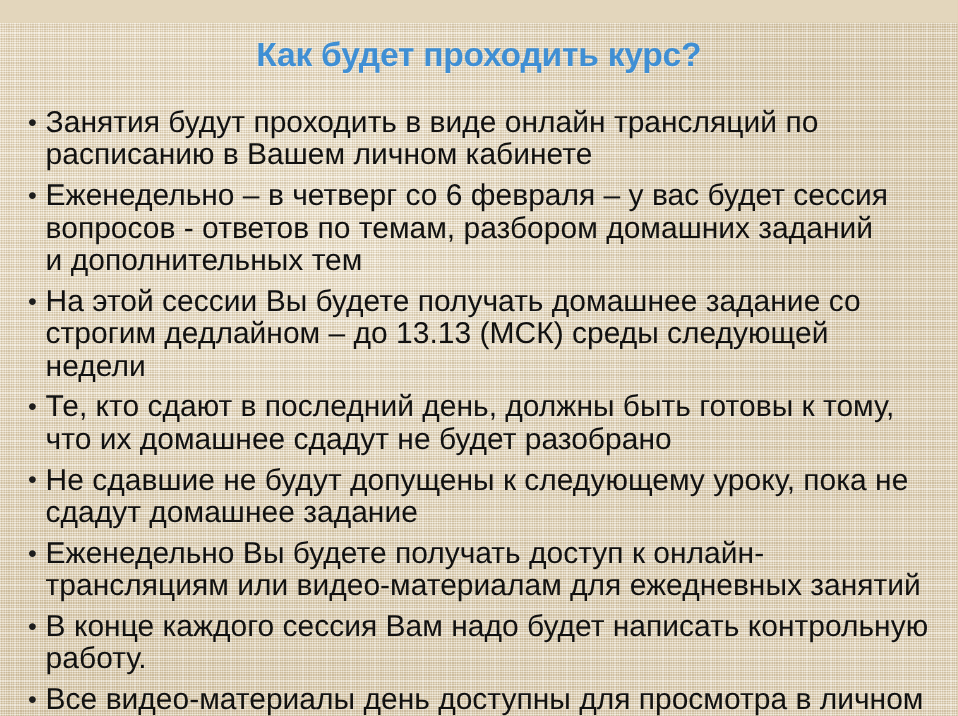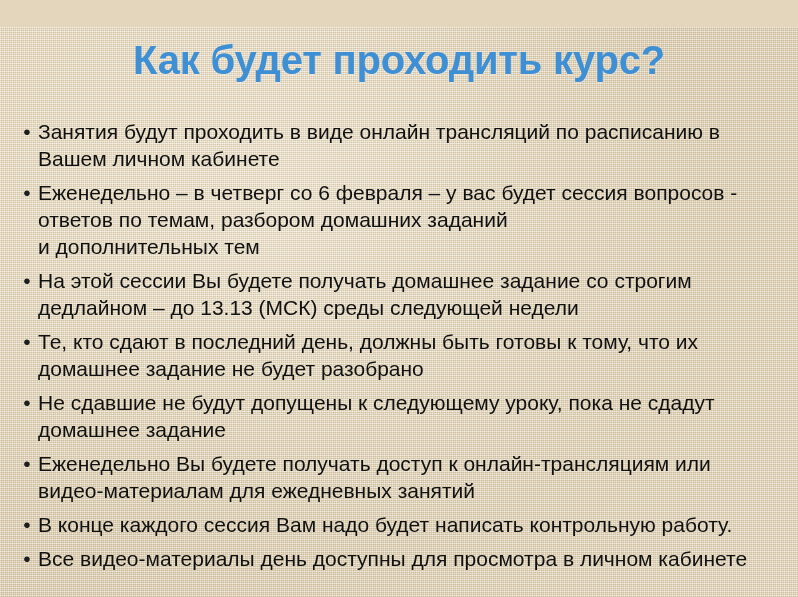--- a/index.html
+++ b/index.html
@@ -40,21 +40,21 @@
         rgba(120,95,60,0.09) 3px,
         rgba(120,95,60,0.09) 4px),
       radial-gradient(ellipse at 35% 30%, rgba(255,248,232,0.55) 0%, rgba(255,248,232,0) 60%),
       linear-gradient(135deg, #e6d8bd 0%, #ddcfb2 45%, #e4d7bd 100%);
     padding: 0;
   }
   .slide-title {
     text-align: center;
     color: #3f8fd4;
     font-weight: bold;
-    font-size: 40px;
+    font-size: 28px;
     line-height: 1.05;
     letter-spacing: -0.2px;
     padding-top: 12px;
     padding-bottom: 4px;
     text-shadow: 0 1px 0 rgba(255,255,255,0.35);
   }
   .bullet-list {
     list-style: none;
     margin: 0;
     padding: 6px 18px 0 16px;
@@ -69,21 +69,21 @@
     width: 22px;
     color: #1d1d1d;
     font-size: 21px;
     line-height: 27px;
     text-align: center;
     user-select: none;
   }
   .bullet-text {
     flex: 1 1 auto;
     color: #111111;
-    font-size: 21px;
+    font-size: 25px;
     line-height: 27px;
     white-space: pre-line;
   }
 </style>
 </head>
 <body>
 
 <div class="slide">
 
   <h1 class="slide-title">Как будет проходить курс?</h1>
@@ -101,21 +101,21 @@
 и дополнительных тем</span>
     </li>
 
     <li class="bullet-item">
       <span class="bullet-marker">•</span>
       <span class="bullet-text">На этой сессии Вы будете получать домашнее задание со строгим дедлайном – до 13.13 (МСК) среды следующей недели</span>
     </li>
 
     <li class="bullet-item">
       <span class="bullet-marker">•</span>
-      <span class="bullet-text">Те, кто сдают в последний день, должны быть готовы к тому, что их домашнее задание не будет разобрано</span>
+      <span class="bullet-text">Те, кто сдают в последний день, должны быть готовы к тому, что их домашнее сдадут не будет разобрано</span>
     </li>
 
     <li class="bullet-item">
       <span class="bullet-marker">•</span>
       <span class="bullet-text">Не сдавшие не будут допущены к следующему уроку, пока не сдадут домашнее задание</span>
     </li>
 
     <li class="bullet-item">
       <span class="bullet-marker">•</span>
       <span class="bullet-text">Еженедельно Вы будете получать доступ к онлайн-трансляциям или видео-материалам для ежедневных занятий</span>

